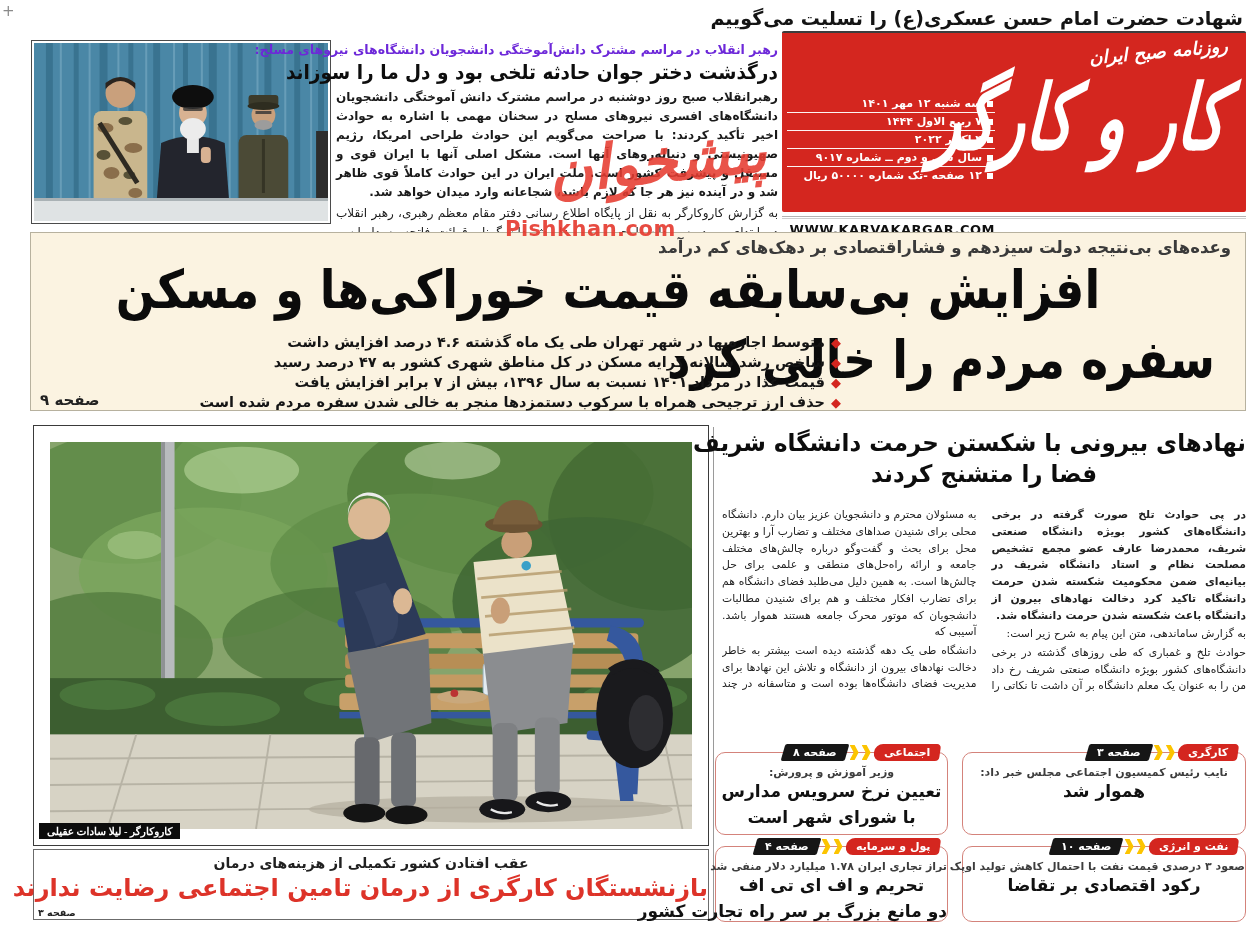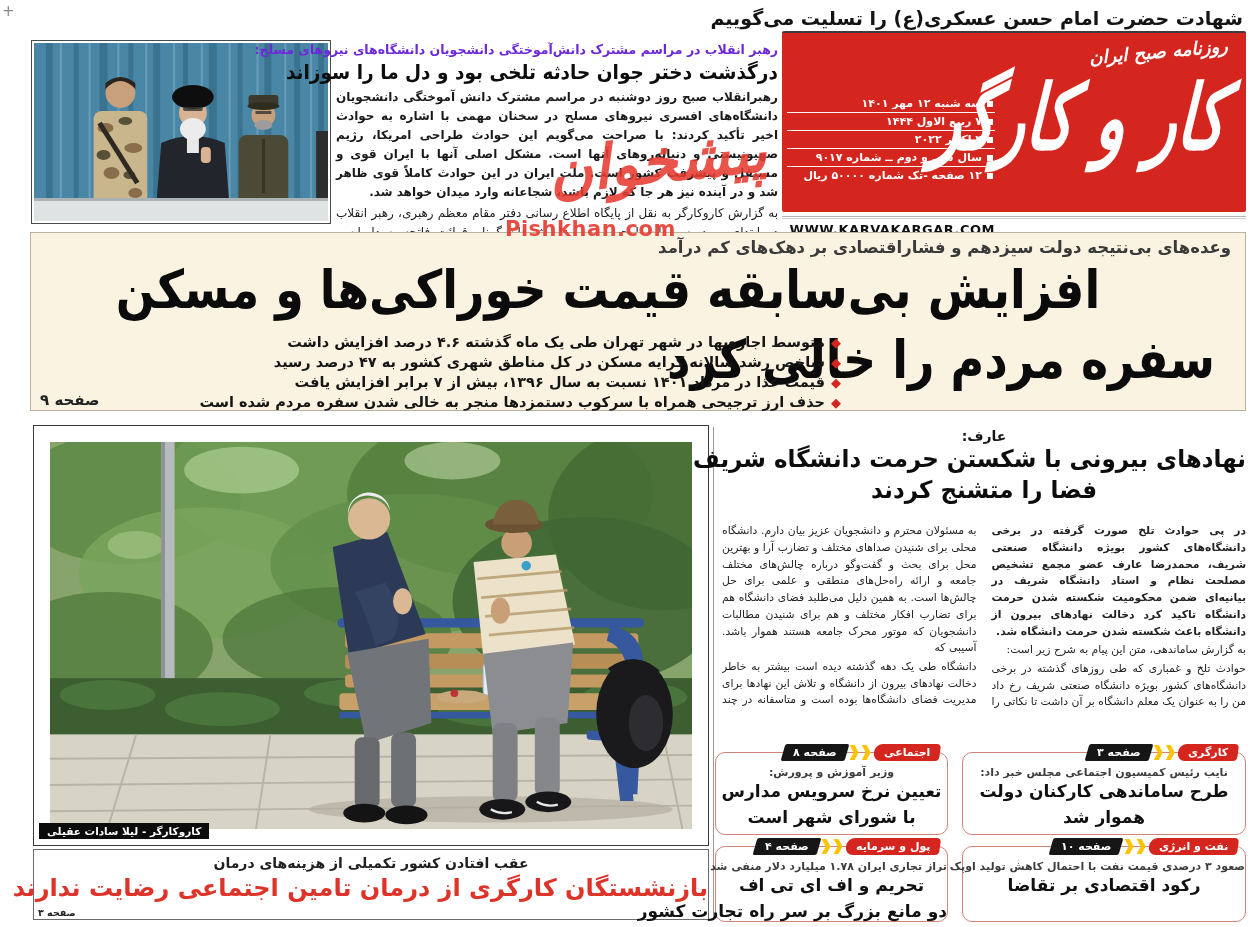--- a/index.html
+++ b/index.html
@@ -101,21 +101,21 @@
   .bullet-row {
     display:flex; align-items:center; gap:6px; justify-content:flex-start;
     font-size:14.5px; font-weight:bold; color:#151515; margin-bottom:4px; white-space:nowrap;
   }
   .diamond { color:#d4261f; font-size:13px; flex:0 0 auto; }
   #main-pageref { position:absolute; left:9px; bottom:1px; font-size:15px; color:#222; font-weight:bold; }
 
   
   #photo-frame {
     left:33px; top:425px; width:676px; height:421px;
-    border:1px solid #3a3a3a; background:#fff; padding:16px;
+    border:1px solid #3a3a3a; background:#fff; padding:16px;font-family:Liberation Serif, serif;
   }
   #photo-frame svg { display:block; width:100%; height:100%; }
   #photo-credit {
     position:absolute; left:5px; bottom:6px; background:#0c0c0c; color:#fff;
     font-size:10.5px; font-weight:bold; padding:2px 8px; direction:rtl; white-space:nowrap;
   }
 
   
   #caption-box {
     left:33px; top:849px; width:676px; height:71px;
@@ -414,21 +414,20 @@
 
   <div class="abs" id="caption-box">
     <div class="fa" id="caption-kicker">عقب افتادن کشور تکمیلی از هزینه‌های درمان</div>
     <div class="fa" id="caption-headline">بازنشستگان کارگری از درمان تامین اجتماعی رضایت ندارند</div>
     <div class="fa" id="caption-pageref">صفحه ۳</div>
   </div>
 
   <div class="abs" id="col-rule"></div>
 
   <div class="abs" id="sharif">
-    <div class="fa" id="sharif-kicker">عارف:</div>
     <div class="fa sharif-h">نهادهای بیرونی با شکستن حرمت دانشگاه شریف</div>
     <div class="fa sharif-h">فضا را متشنج کردند</div>
     <div id="sharif-body">
       <p class="lede">در پی حوادث تلخ صورت گرفته در برخی دانشگاه‌های کشور بویژه دانشگاه صنعتی شریف، محمدرضا عارف عضو مجمع تشخیص مصلحت نظام و استاد دانشگاه شریف در بیانیه‌ای ضمن محکومیت شکسته شدن حرمت دانشگاه تاکید کرد دخالت نهادهای بیرون از دانشگاه باعث شکسته شدن حرمت دانشگاه شد.</p>
       <p>به گزارش ساماندهی، متن این پیام به شرح زیر است:</p>
       <p>حوادث تلخ و غمباری که طی روزهای گذشته در برخی دانشگاه‌های کشور بویژه دانشگاه صنعتی شریف رخ داد من را به عنوان یک معلم دانشگاه بر آن داشت تا نکاتی را به مسئولان محترم و دانشجویان عزیز بیان دارم. دانشگاه محلی برای شنیدن صداهای مختلف و تضارب آرا و بهترین محل برای بحث و گفت‌وگو درباره چالش‌های مختلف جامعه و ارائه راه‌حل‌های منطقی و علمی برای حل چالش‌ها است. به همین دلیل می‌طلبد فضای دانشگاه هم برای تضارب افکار مختلف و هم برای شنیدن مطالبات دانشجویان که موتور محرک جامعه هستند هموار باشد. آسیبی که</p>
       <p>دانشگاه طی یک دهه گذشته دیده است بیشتر به خاطر دخالت نهادهای بیرون از دانشگاه و تلاش این نهادها برای مدیریت فضای دانشگاه‌ها بوده است و متاسفانه در چند روز گذشته که دانشجویان به بیان مطالبات خود پرداختند دخالت نهادهای بیرون از دانشگاه منجر به متشنج شدن تجمعات صورت گرفته شد و شوربختانه باید بگویم دخالت این نهادها باعث هتک حرمت و شکستن قداست دانشگاه شده است و واجب است مسئولان مرتبط با آموزش عالی کشور به وظیفه ذاتی خود که حفظ حرمت دانشگاه است بیش از گذشته عمل کنند و نگذارند دانشگاه امنیتی شود. در سالهای گذشته امنیتی شدن فضای دانشگاه به شدت باعث ضربه به حیثیت دانشگاه شد جای دانشجو در زندان و بازداشتگاه نیست حاکمیت باید در برابر شنیدن اعتراضات دانشجویان و حتی پرخاش آنها سعه صدر داشته باشد. به سهم خودم به عنوان فردی که افتخارش معلمی دانشگاه است ضمن عذرخواهی بابت شکسته شدن حرمت دانشگاه، تلاش می‌کنم با تعاملات صورت گرفته روند آزادی دانشجویانی که بازداشت شده‌اند تسریع شود.</p>
     </div>
   </div>
 
@@ -438,21 +437,20 @@
           <span class="fa">صفحه ۳</span>
         </div>
       <span class="chev"></span>
       <span class="chev"></span>
       <div class="seg seg-red">
           <span class="fa">کارگری</span>
         </div>
     </div>
     <div class="card-box">
       <div class="fa card-kicker">نایب رئیس کمیسیون اجتماعی مجلس خبر داد:</div>
-      <div class="fa card-h">طرح ساماندهی کارکنان دولت</div>
       <div class="fa card-h">هموار شد</div>
     </div>
   </div>
 
   <div class="news-card" id="card-1">
     <div class="tag">
       <div class="seg seg-black">
           <span class="fa">صفحه ۸</span>
         </div>
       <span class="chev"></span>

